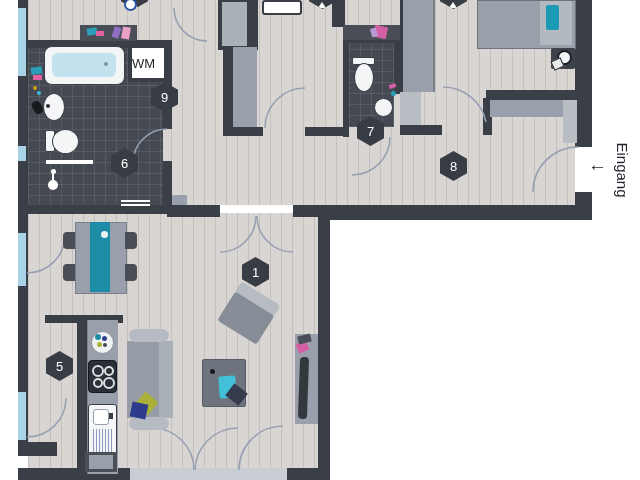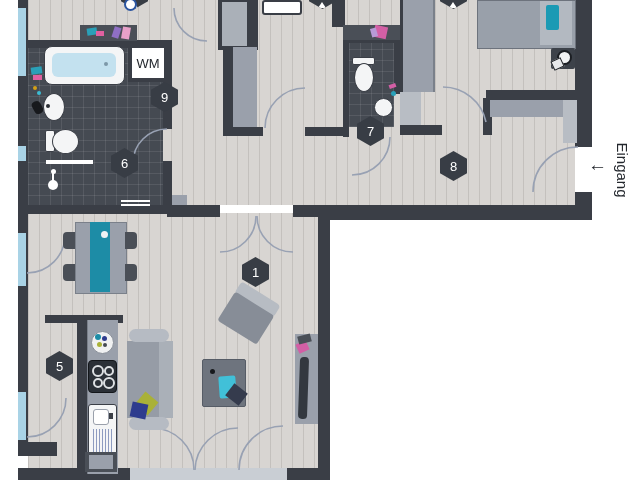--- a/index.html
+++ b/index.html
@@ -110,21 +110,21 @@
   <div class="abs round" style="left:46px;top:104px;width:4px;height:4px;background:#2a2e34;"></div>
   <div class="white-fixture" style="left:45px;top:130px;width:8px;height:20px;border-radius:2px;"></div>
   <div class="white-fixture round" style="left:52px;top:129px;width:25px;height:23px;"></div>
   <div class="abs" style="left:46px;top:160px;width:47px;height:4px;background:#fff;"></div>
   <div class="abs round" style="left:51px;top:169px;width:5px;height:5px;background:#fff;"></div>
   <div class="abs round" style="left:48px;top:180px;width:10px;height:10px;background:#fff;"></div>
   <div class="abs" style="left:52px;top:173px;width:2px;height:8px;background:#fff;"></div>
   <div class="abs" style="left:121px;top:200px;width:29px;height:2px;background:#fff;"></div>
   <div class="abs" style="left:121px;top:204px;width:29px;height:2px;background:#fff;"></div>
 
-  <div class="abs" style="left:132px;top:48px;width:32px;height:30px;background:#fff;display:flex;align-items:center;justify-content:center;">
+  <div class="abs" style="left:132px;top:48px;width:32px;height:30px;background:#fff;display:flex;align-items:center;justify-content:flex-start;">
     <span class="lbl" style="position:static;font-size:13px;">WM</span>
   </div>
 
   <div class="abs" style="left:222px;top:2px;width:25px;height:44px;background:#aab0b8;"></div>
   <div class="abs gray" style="left:233px;top:47px;width:24px;height:80px;"></div>
   <div class="abs" style="left:262px;top:0;width:36px;height:11px;background:#fff;border:2px solid #3a3e46;border-radius:3px;"></div>
 
   <div class="abs dkcab" style="left:343px;top:25px;width:60px;height:15px;"></div>
   <div class="abs" style="left:374px;top:26px;width:13px;height:12px;background:#d35fa5;transform:rotate(12deg);"></div>
   <div class="abs" style="left:371px;top:28px;width:6px;height:9px;background:#b89ad6;transform:rotate(-15deg);"></div>

